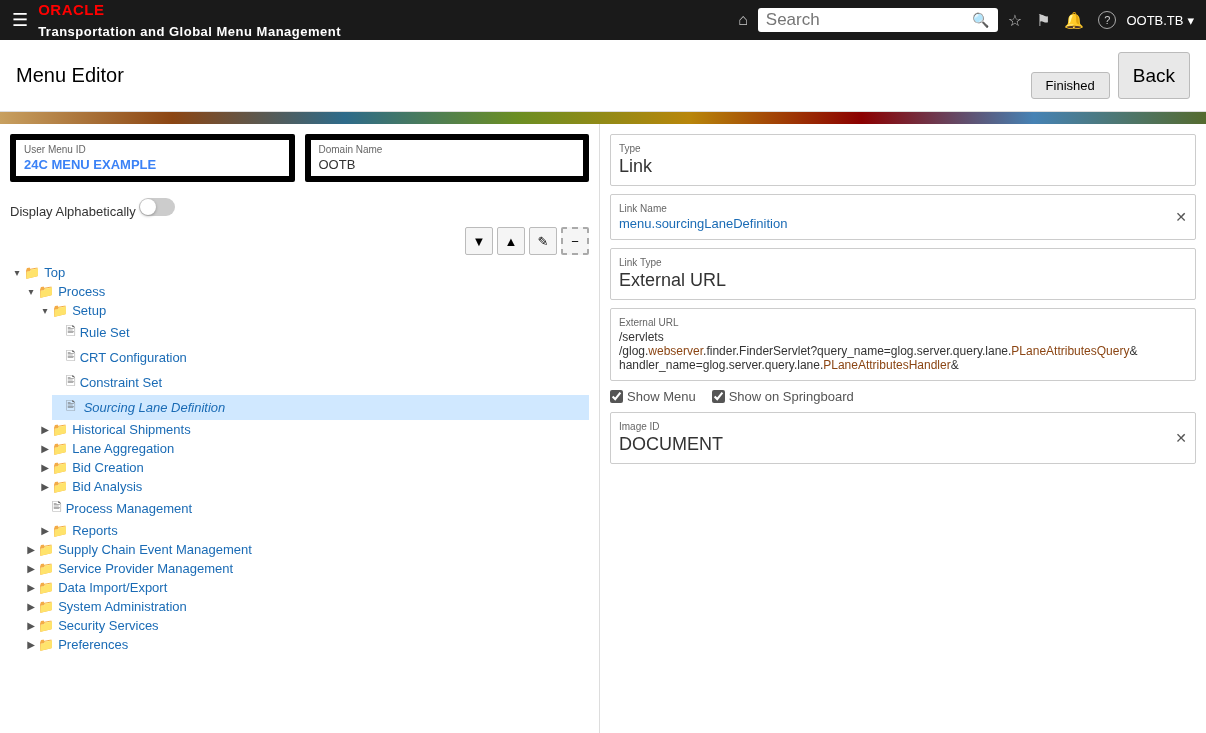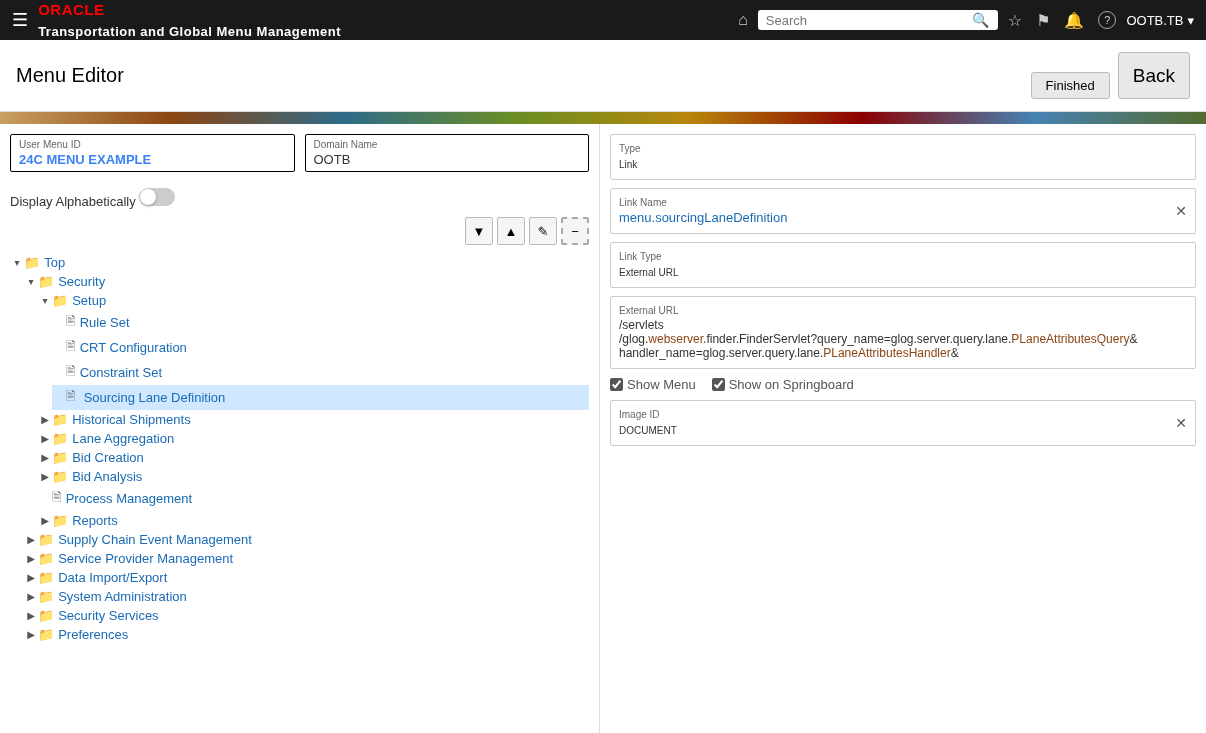--- a/index.html
+++ b/index.html
@@ -20,21 +20,21 @@
     .top-nav-logo span.oracle { color: #f00; font-weight: bold; font-size: 15px; }
     .top-nav-spacer { flex: 1; }
     .top-nav-search {
       display: flex; align-items: center;
       background: #fff;
       border-radius: 3px;
       padding: 2px 8px;
       width: 240px;
     }
     .top-nav-search input {
-      border: none; outline: none; font-size: 13px; width: 100%; background: transparent;
+      border: none; outline: none; font-size: 17px; width: 100%; background: transparent;
     }
     .top-nav-search-icon { color: #555; font-size: 14px; }
     .top-nav-icons { display: flex; align-items: center; gap: 14px; color: #ccc; font-size: 16px; }
     .top-nav-user { color: #fff; font-size: 13px; display: flex; align-items: center; gap: 4px; }
 
     
     .page-container { background: #fff; min-height: calc(733px - 40px); }
 
     
     .page-header {
@@ -86,21 +86,21 @@
     }
 
     
     .form-row {
       display: flex;
       gap: 10px;
       margin-bottom: 10px;
     }
     .form-field {
       flex: 1;
-      border: 1px solid #000000;
+      border: 6px solid #000000;
       border-radius: 2px;
       padding: 4px 8px;
     }
     .form-field label {
       display: block;
       font-size: 10px;
       color: #666;
       margin-bottom: 2px;
     }
     .form-field span {
@@ -165,21 +165,21 @@
       display: flex;
       align-items: center;
       padding: 2px 0;
       cursor: pointer;
       white-space: nowrap;
     }
     .tree-toggle { width: 14px; text-align: center; font-size: 10px; color: #555; cursor: pointer; }
     .tree-icon { margin-right: 4px; font-size: 13px; color: #5a8a5a; }
     .tree-doc-icon { margin-right: 4px; font-size: 12px; color: #666; }
     .tree-label { color: #1a6bb5; }
-    .tree-label-selected { color: #1a6bb5; background: #d0e8ff; padding: 1px 4px; border-radius: 2px; }
+    .tree-label-selected { color: #1a6bb5; background: #d0e8ff; padding: 1px 4px; border-radius: 2px; font-style: italic; }
 
     .indent1 { margin-left: 14px; }
     .indent2 { margin-left: 28px; }
     .indent3 { margin-left: 42px; }
 
     
     .right-panel {
       flex: 1;
       padding: 10px;
       overflow-y: auto;
@@ -192,21 +192,21 @@
       padding: 8px 8px;
       position: relative;
     }
     .field-group label {
       display: block;
       font-size: 10px;
       color: #666;
       margin-bottom: 2px;
     }
     .field-group .field-value {
-      font-size: 10px;
+      font-size: 18px;
       color: #333;
     }
     .field-group .field-link {
       font-size: 13px;
       color: #1a6bb5;
     }
     .field-clear {
       position: absolute;
       right: 8px;
       top: 50%;
@@ -315,21 +315,21 @@
 
         <div class="tree-item">
           <span class="tree-toggle">▾</span>
           <span class="tree-icon">📁</span>
           <span class="tree-label">Top</span>
         </div>
 
         <div class="tree-item indent1">
           <span class="tree-toggle">▾</span>
           <span class="tree-icon">📁</span>
-          <span class="tree-label">Security</span>
+          <span class="tree-label">Process</span>
         </div>
 
         <div class="tree-item indent2">
           <span class="tree-toggle">▾</span>
           <span class="tree-icon">📁</span>
           <span class="tree-label">Setup</span>
         </div>
 
         <div class="tree-item indent3">
           <span class="tree-toggle" style="width:14px;"></span>

